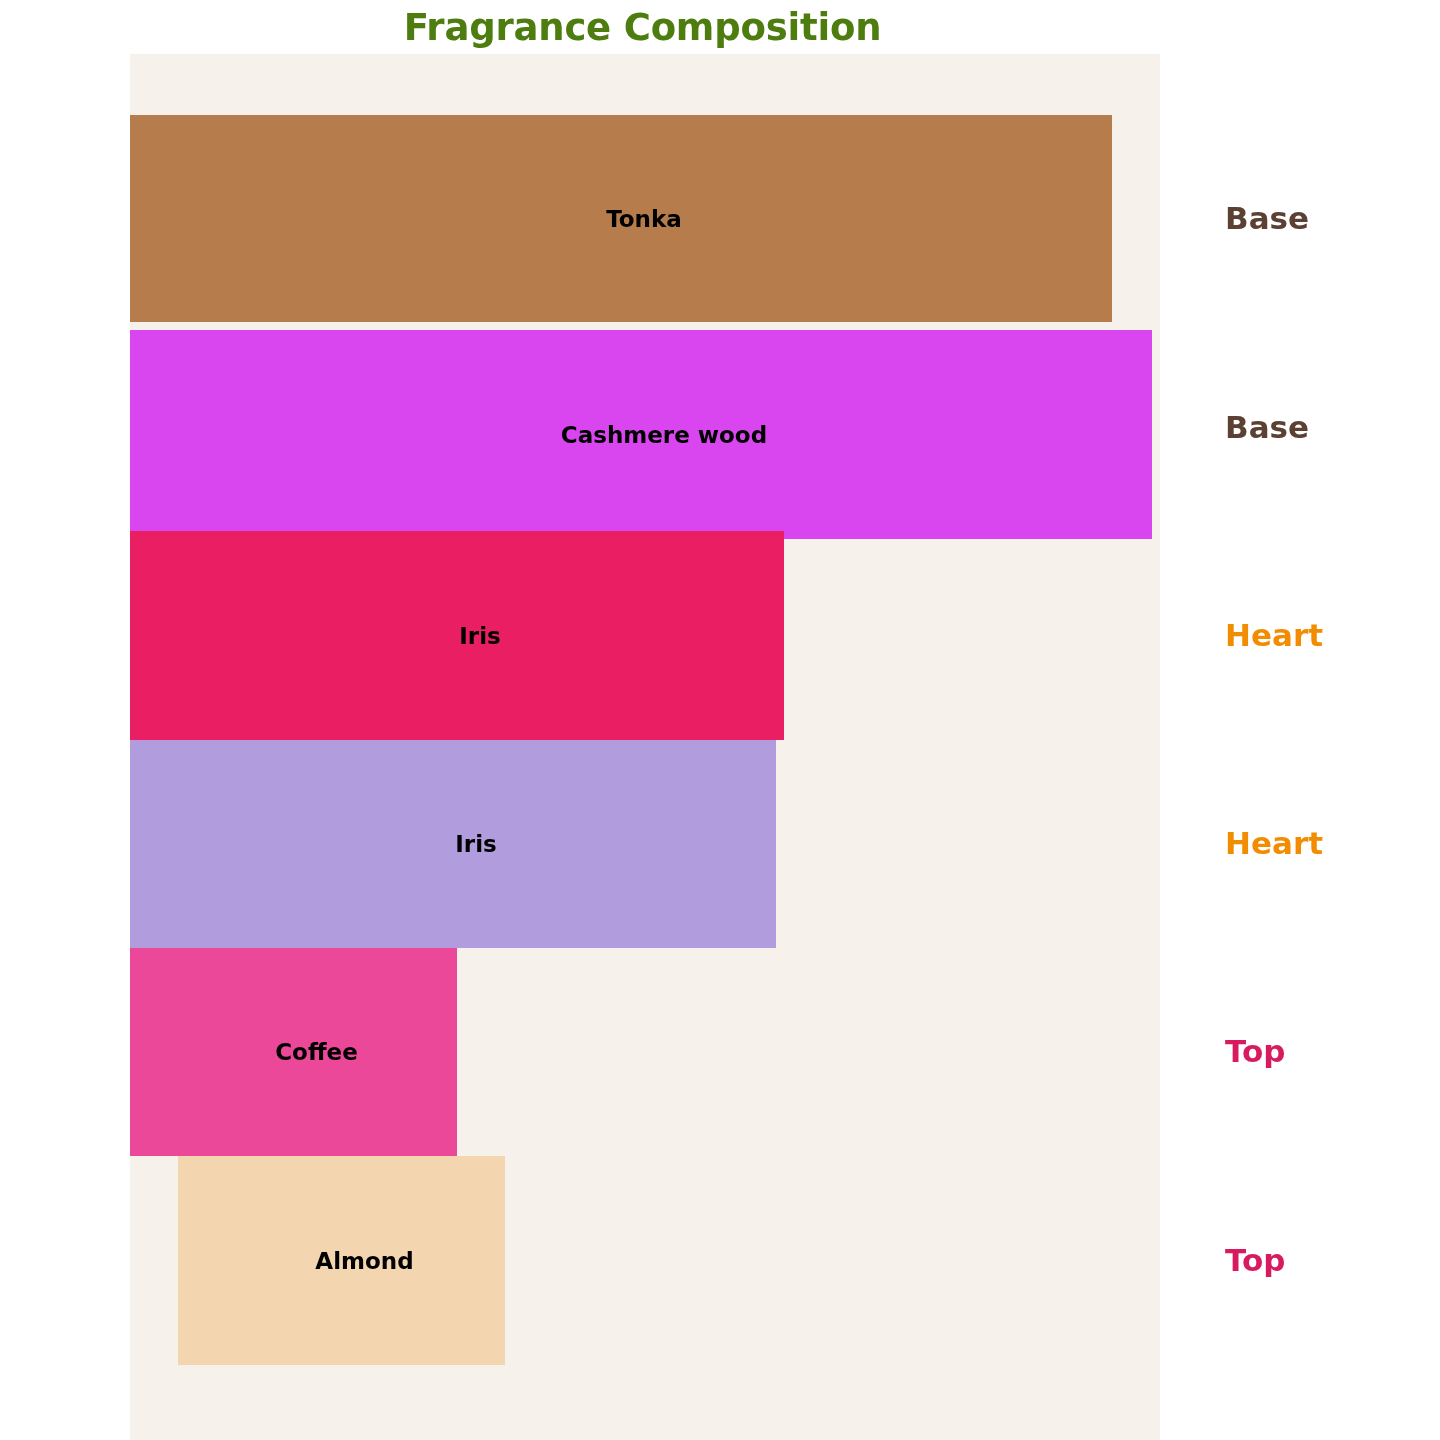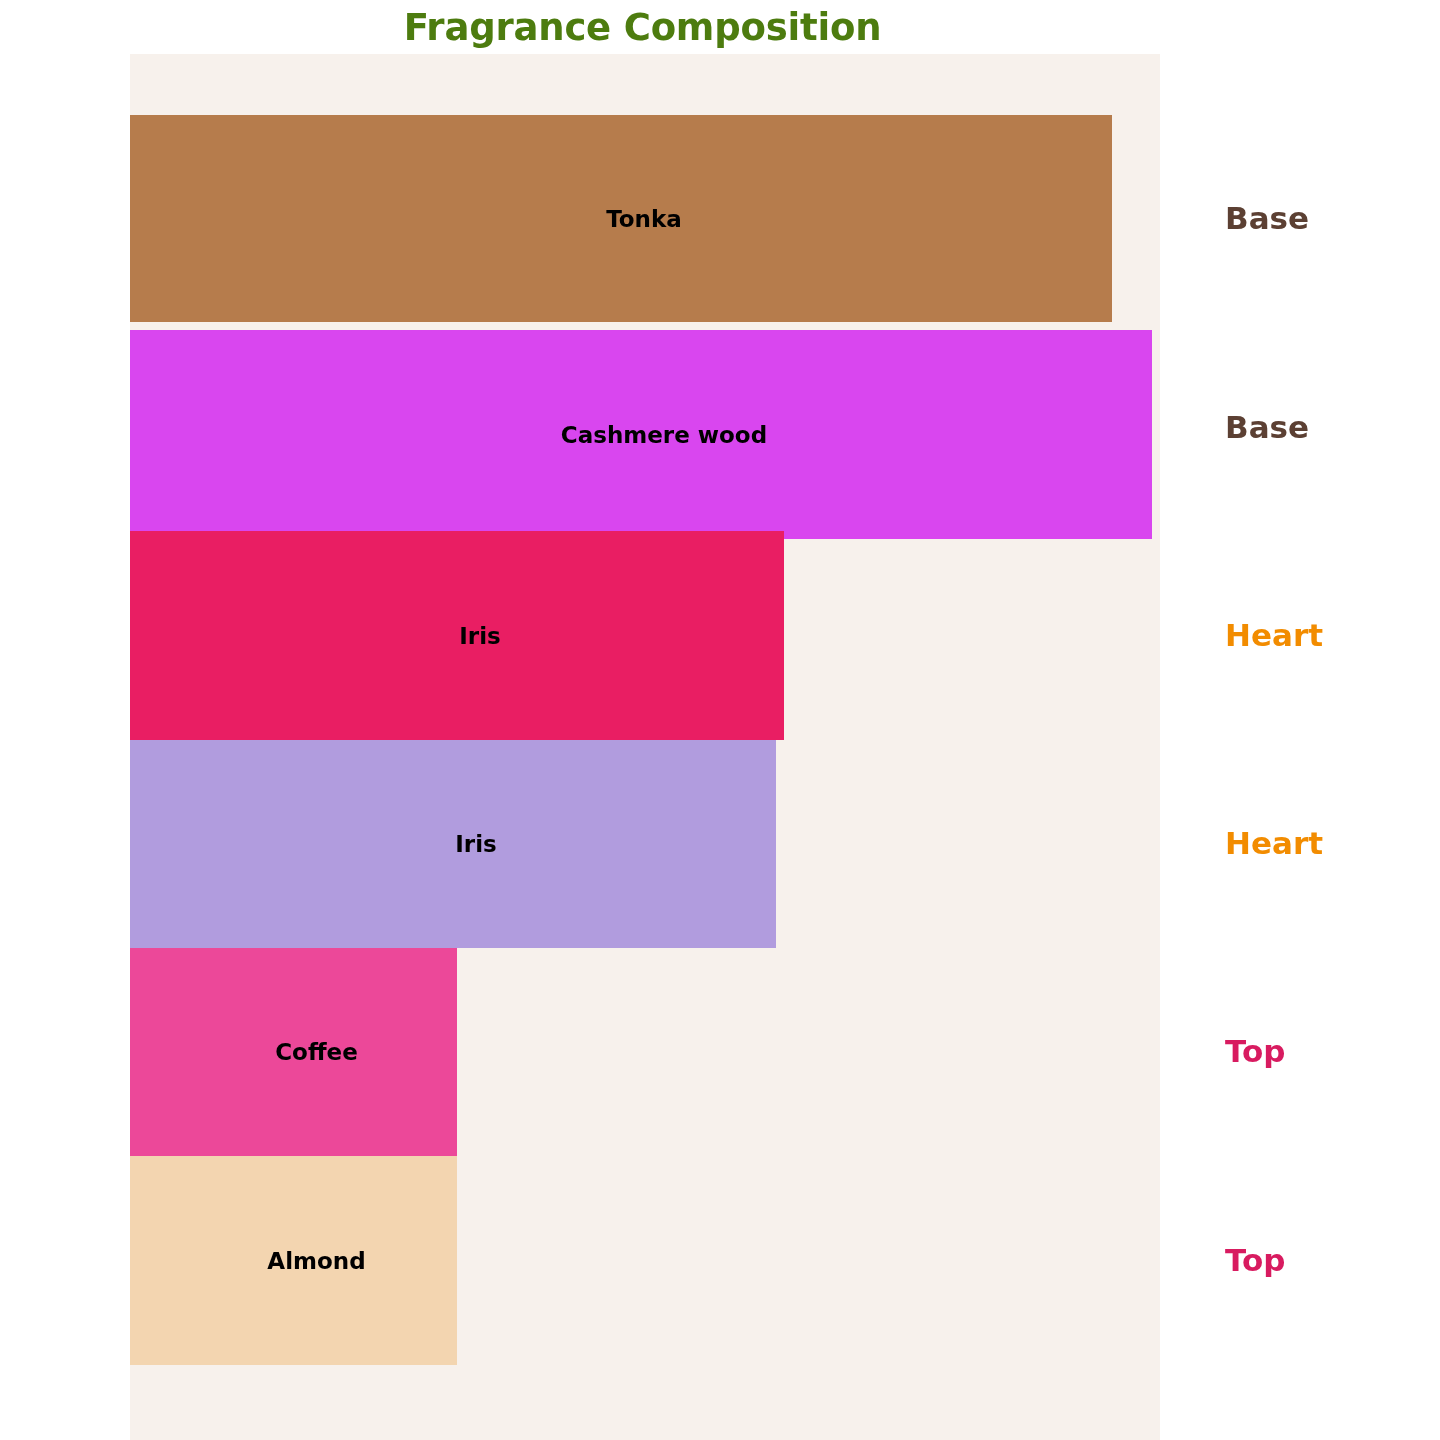--- a/index.html
+++ b/index.html
@@ -92,21 +92,21 @@
       </div>
       <div class="bar" style="top: 477px; height: 209px; width: 654px; background: rgb(233, 30, 99);">
         <span class="bar-label">Iris</span>
       </div>
       <div class="bar" style="top: 686px; height: 208px; width: 646px; background: rgb(177, 156, 222);">
         <span class="bar-label">Iris</span>
       </div>
       <div class="bar" style="top: 894px; height: 208px; width: 327px; background: #ec4899;">
         <span class="bar-label">Coffee</span>
       </div>
-      <div class="bar" style="top: 1102px; height: 209px; width: 327px; background: rgb(243, 213, 176);">
+      <div class="bar" style="top: 1102px; height: 209px; width: 327px; background: rgb(243, 213, 176); margin-left: 48px;">
         <span class="bar-label">Almond</span>
       </div>
     </div>
 
 <div class="side-label" style="top: 218px; color: rgb(92, 64, 51);">Base</div>
     <div class="side-label" style="top: 427px; color: rgb(92, 64, 51);">Base</div>
     <div class="side-label" style="top: 635px; color: rgb(242, 140, 0);">Heart</div>
     <div class="side-label" style="top: 843px; color: rgb(242, 140, 0);">Heart</div>
     <div class="side-label" style="top: 1051px; color: rgb(216, 27, 96);">Top</div>
     <div class="side-label" style="top: 1260px; color: rgb(216, 27, 96);">Top</div>

